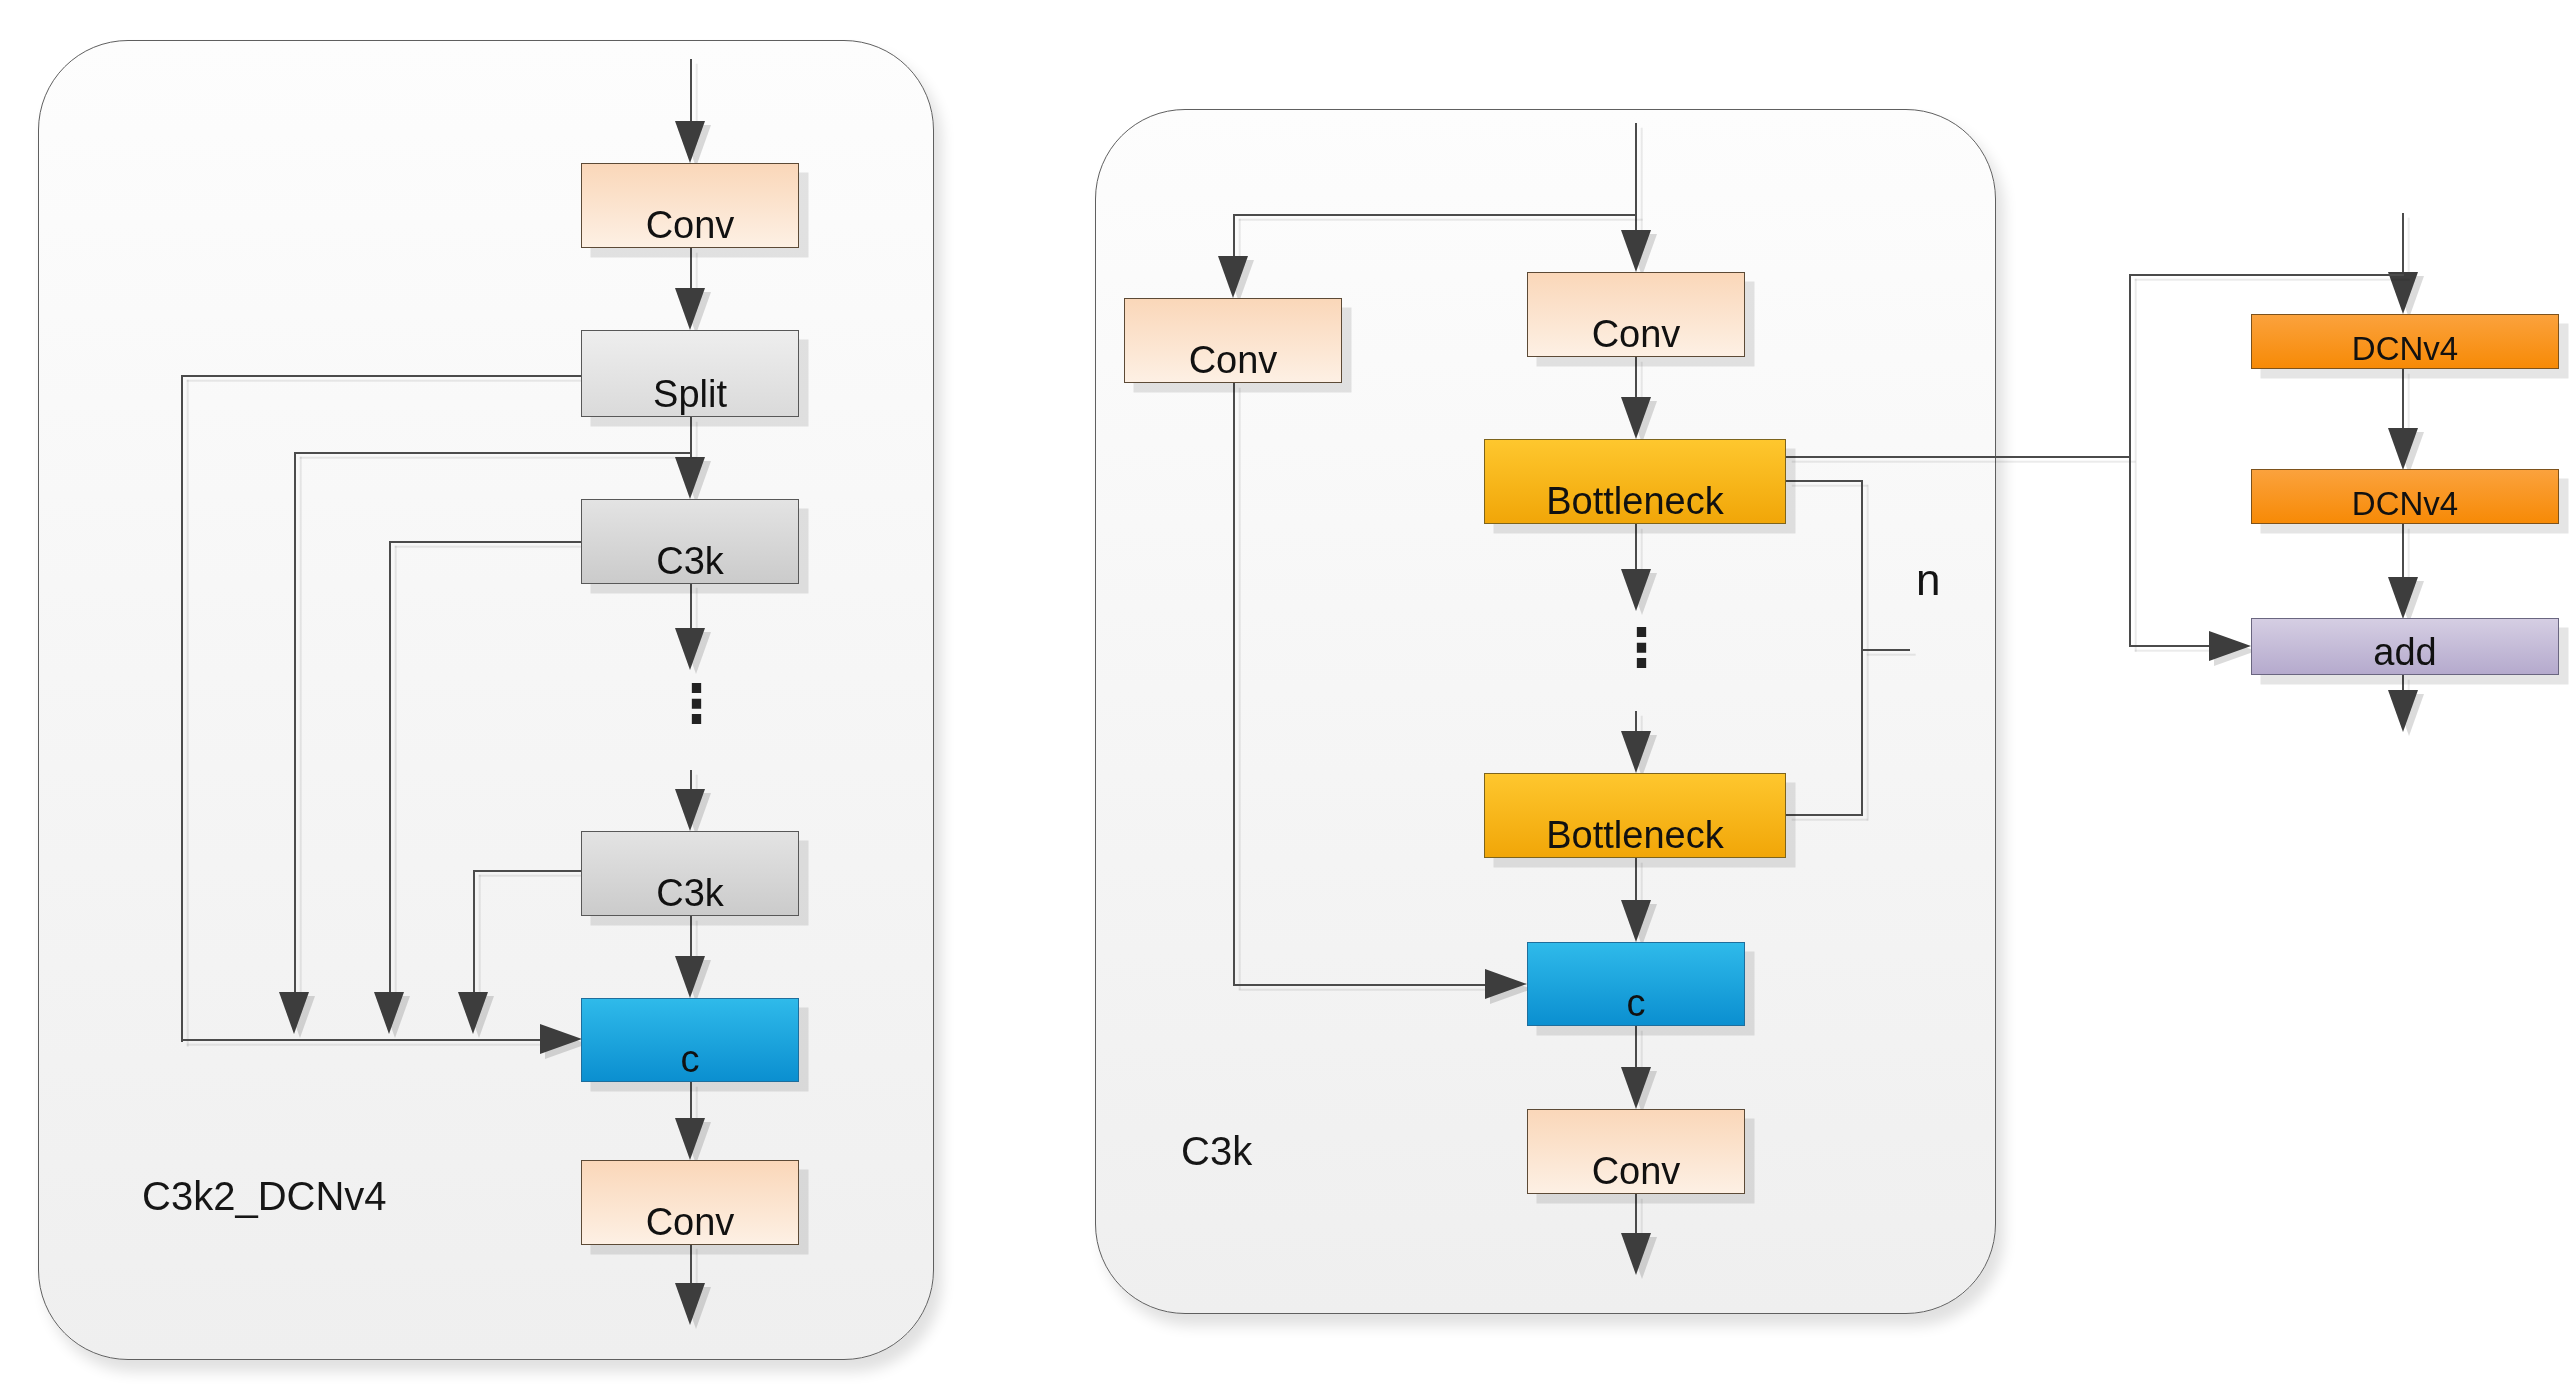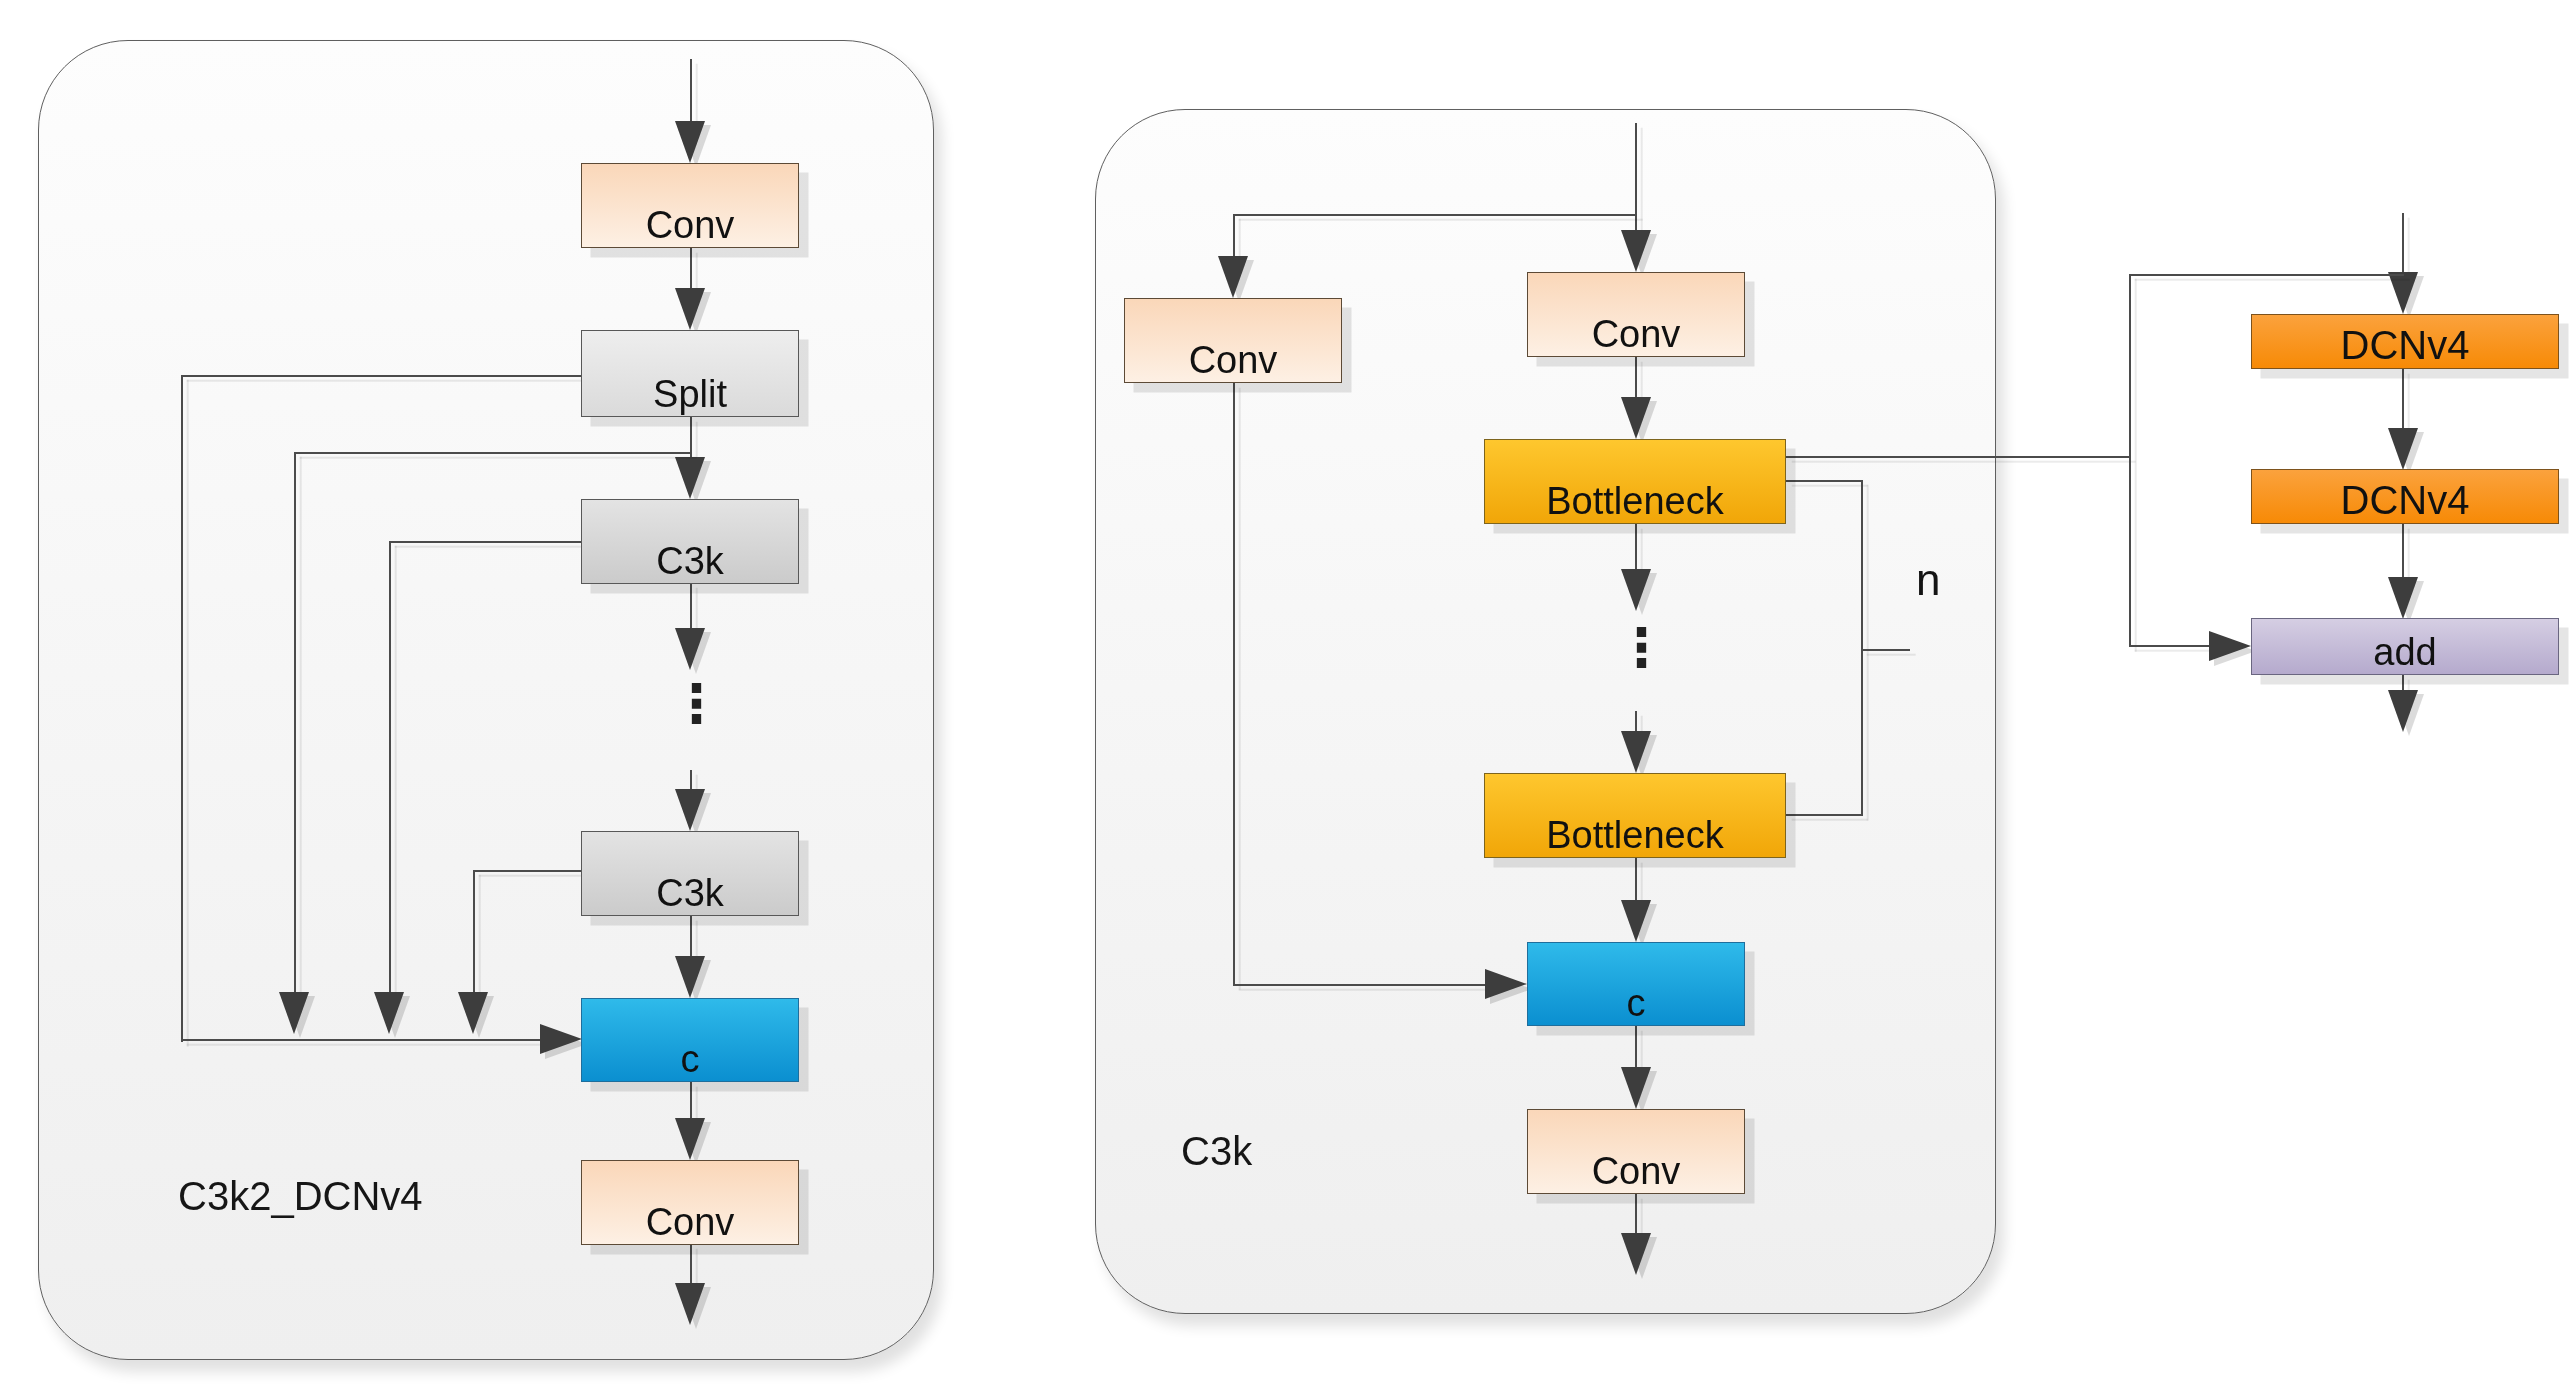--- a/index.html
+++ b/index.html
@@ -10,38 +10,38 @@
          box-shadow:7.6px 11.4px 13.3px rgba(0,0,0,0.12);box-sizing:border-box;}
   .panel-label{position:absolute;font-size:40px;color:#161616;}
   .node{position:absolute;display:flex;align-items:flex-end;justify-content:center;
         font-size:38px;color:#111;border:1.9px solid #4f4f4f;box-sizing:border-box;
         box-shadow:9.5px 9.5px 0 rgba(0,0,0,0.10);}
   .node.conv{background:linear-gradient(180deg,var(--conv-top),var(--conv-bottom));border-color:#5c4a36;}
   .node.split{background:linear-gradient(180deg,var(--gray-top),var(--gray-bottom));border-color:#585858;}
   .node.c3k{background:linear-gradient(180deg,var(--c3k-top),var(--c3k-bottom));border-color:#585858;}
   .node.bottleneck{background:linear-gradient(180deg,var(--bottleneck-top),var(--bottleneck-bottom));border-color:#7d641d;}
   .node.concat{background:linear-gradient(180deg,var(--concat-top),var(--concat-bottom));border-color:#1f6e9c;}
-  .node.dcnv4{background:linear-gradient(180deg,var(--dcnv4-top),var(--dcnv4-bottom));border-color:#7d521c;font-size:40px;}
+  .node.dcnv4{background:linear-gradient(180deg,var(--dcnv4-top),var(--dcnv4-bottom));border-color:#7d521c;font-size:33px;}
   .node.addbox{background:linear-gradient(180deg,var(--add-top),var(--add-bottom));border-color:#6a6680;}
   .line{position:absolute;background:var(--line);box-shadow:5.7px 4.7px 0 rgba(0,0,0,0.08);}
   .arr-d{position:absolute;width:0;height:0;border-left:15px solid transparent;border-right:15px solid transparent;
          border-top:42px solid #3d3d3d;filter:drop-shadow(6.6px 4.7px 0 rgba(0,0,0,0.14));}
   .arr-r{position:absolute;width:0;height:0;border-top:15px solid transparent;border-bottom:15px solid transparent;
          border-left:42px solid #3d3d3d;filter:drop-shadow(5.7px 5.7px 0 rgba(0,0,0,0.14));}
   .dots{position:absolute;font-size:53px;font-weight:bold;color:#222;line-height:1;
         font-family:"DejaVu Sans", sans-serif;text-align:center;}
   .nlab{position:absolute;font-size:44px;color:#141414;}
 </style>
 </head>
 <body>
 
 <div class="canvas">
 
   <div class="panel" style="left:38px;top:40px;width:896px;height:1320px;"></div>
-  <div class="panel-label" style="left:142px;top:1174px;margin-left:36px;">C3k2_DCNv4</div>
+  <div class="panel-label" style="left:142px;top:1174px;">C3k2_DCNv4</div>
 
   <div class="line" style="left:690px;top:59px;width:1.9px;height:66px;"></div>
   <div class="arr-d" style="left:675px;top:121px;"></div>
   <div class="line" style="left:690px;top:248px;width:1.9px;height:44px;"></div>
   <div class="arr-d" style="left:675px;top:288px;"></div>
   <div class="line" style="left:690px;top:417px;width:1.9px;height:44px;"></div>
   <div class="arr-d" style="left:675px;top:457px;"></div>
   <div class="line" style="left:690px;top:583px;width:1.9px;height:47px;"></div>
   <div class="arr-d" style="left:675px;top:628px;"></div>
   <div class="dots" style="left:670px;top:677px;width:42px;">⋮</div>

